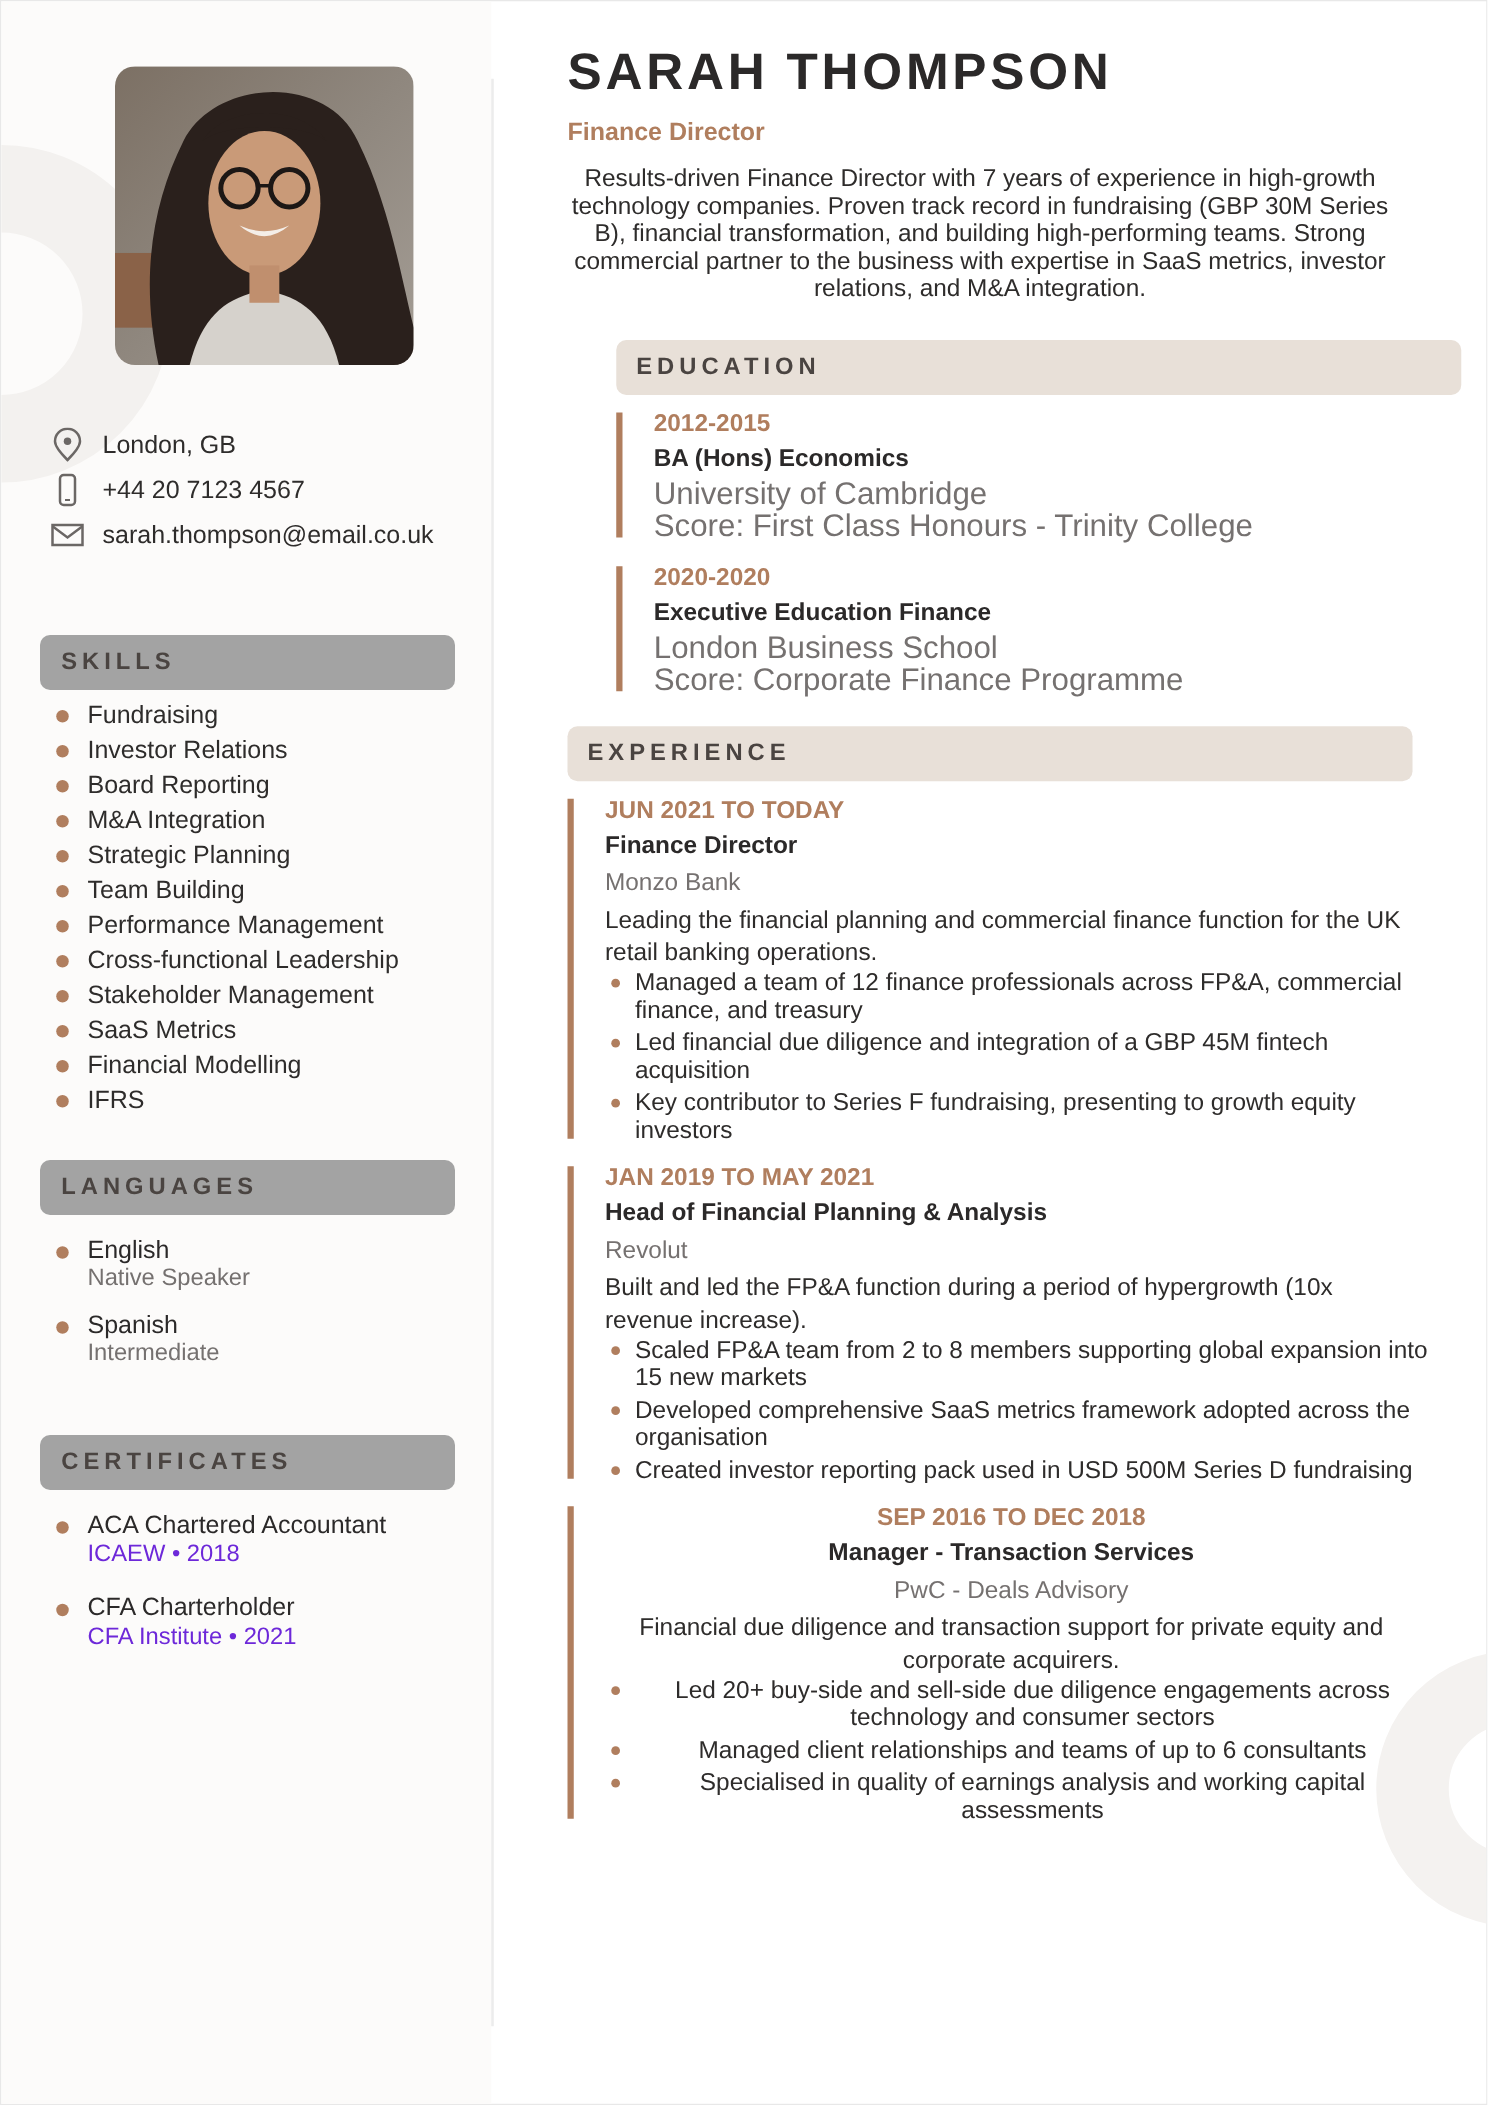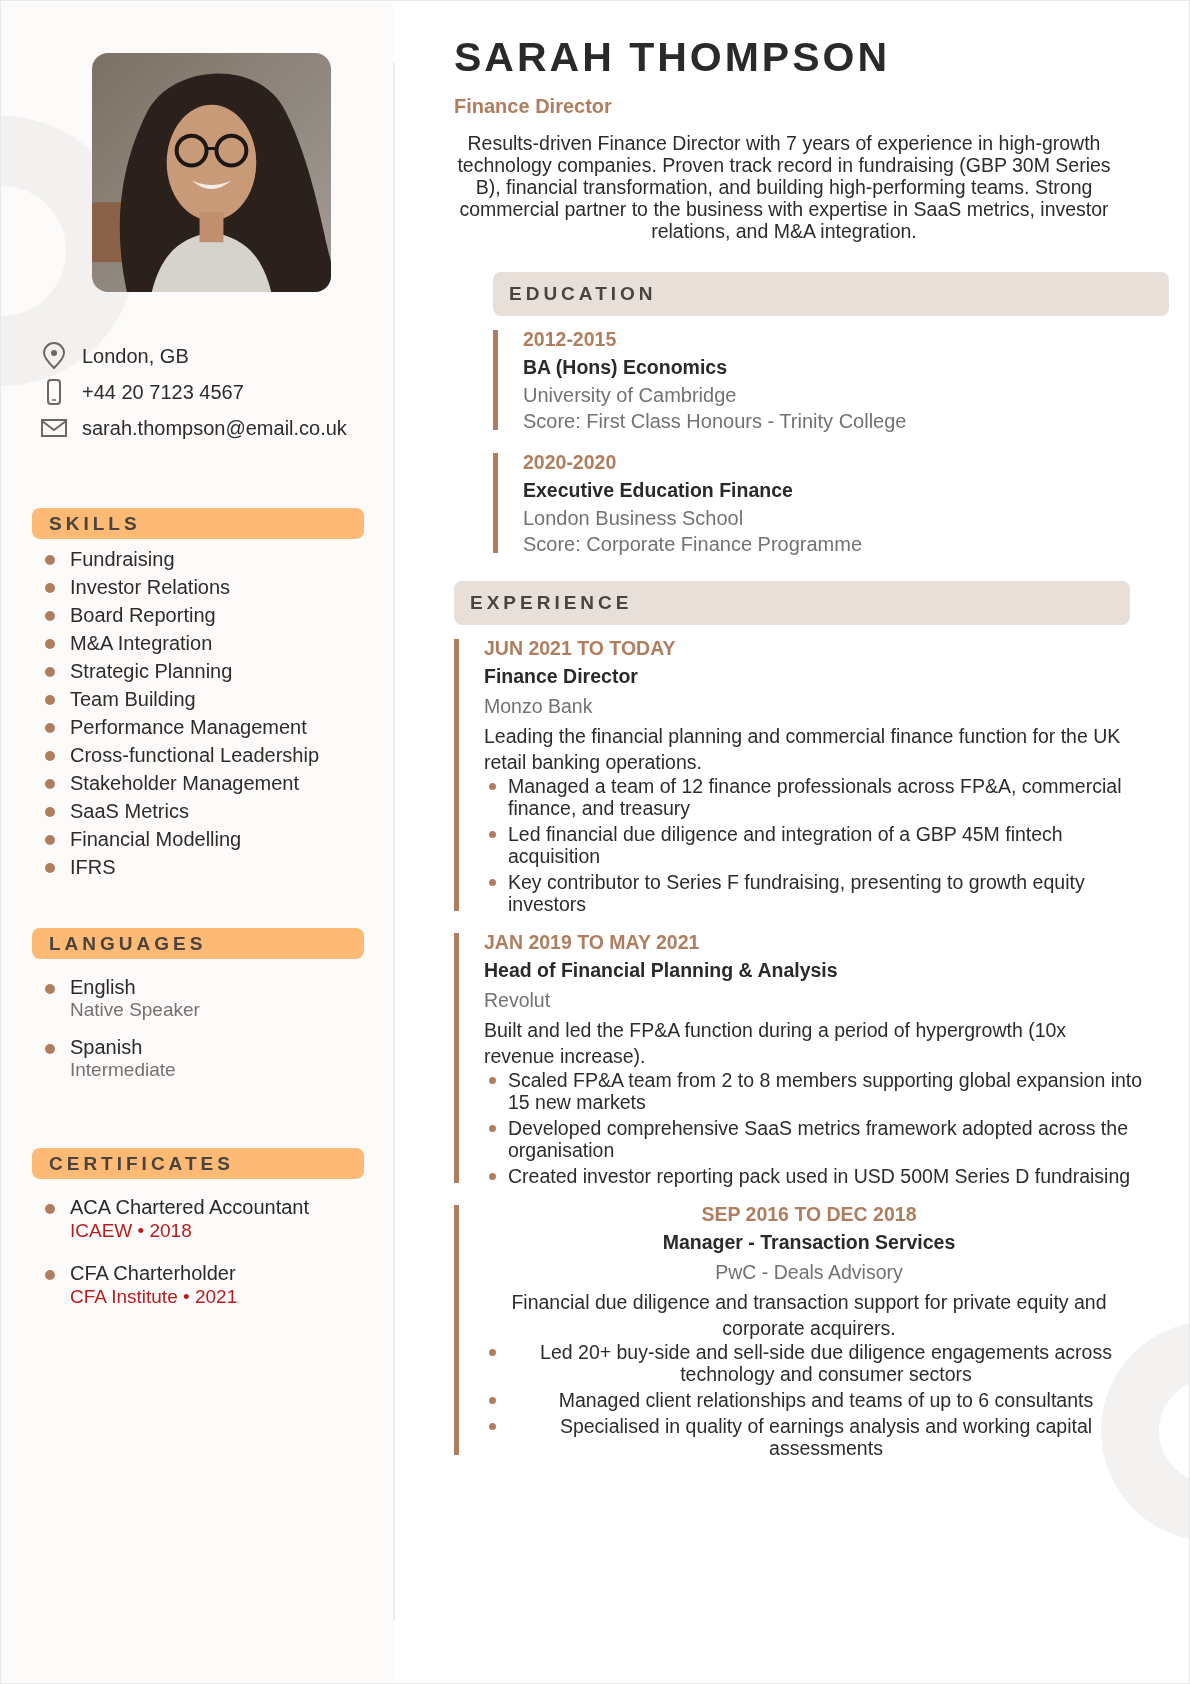--- a/index.html
+++ b/index.html
@@ -45,41 +45,41 @@
 
     .contact { position: absolute; left: 38px; top: 337px; }
     .contact-row {
       display: flex; align-items: center; height: 36px;
       font-size: 20px; color: #2e2c2b;
     }
     .contact-row .ic { width: 30px; height: 30px; margin-right: 13px; display:flex; align-items:center; justify-content:center; }
 
     .side-section { position: absolute; left: 31px; width: 332px; }
     .side-header {
-      height: 31px; border-radius: 8px; background: #fdba74;
+      height: 44px; border-radius: 8px; background: #a3a3a3;
       display: flex; align-items: center; padding-left: 17px;
       font-weight: bold; font-size: 19px; letter-spacing: 4px; color: #4a4441;
     }
     .skill-list { list-style: none; margin-top: 6px; }
     .skill-list li {
       position: relative; padding-left: 38px; height: 28px; line-height: 28px;
       font-size: 20px; color: #2e2c2b;
     }
     .dot {
       position: absolute; left: 13px; top: 10px; width: 10px; height: 10px;
       border-radius: 50%; background: #b07e5e;
     }
     .lang-item { position: relative; padding-left: 38px; margin-bottom: 14px; }
     .lang-item .dot { top: 9px; }
     .lang-name { font-size: 20px; color: #2b2929; line-height: 24px; }
     .lang-level { font-size: 19px; color: #757170; line-height: 22px; }
     .cert-item { position: relative; padding-left: 38px; margin-bottom: 18px; }
     .cert-item .dot { top: 9px; }
     .cert-name { font-size: 20px; color: #2b2929; line-height: 24px; }
-    .cert-sub { font-size: 19px; color: #b91c1c; line-height: 24px; }
+    .cert-sub { font-size: 19px; color: #6d28d9; line-height: 24px; }
 
     .main { position: absolute; left: 453px; top: 30px; width: 680px; }
     .name {
       font-size: 41px; font-weight: bold; letter-spacing: 3px; color: #2b2929;
       line-height: 52px;
     }
     .title {
       margin-top: 11px; font-size: 20px; font-weight: bold; color: #b07e5e;
       line-height: 24px;
     }
@@ -95,21 +95,21 @@
       width: 676px;
     }
     .entry {
       position: relative; padding-left: 30px; margin-top: 10px;
     }
     .entry .bar {
       position: absolute; left: 0; top: 4px; bottom: 4px; width: 5px; background: #b07e5e;
     }
     .entry-date { font-size: 19.5px; font-weight: bold; color: #b07e5e; line-height: 26px; }
     .entry-title { font-size: 19.5px; font-weight: bold; color: #2b2929; line-height: 30px; }
-    .entry-sub { font-size: 20px; color: #757170; line-height: 26px; }
+    .entry-sub { font-size: 25px; color: #757170; line-height: 26px; }
     .entry-company { font-size: 19.5px; color: #757170; line-height: 30px; }
     .entry-desc { font-size: 19.5px; color: #2e2c2b; line-height: 26px; margin-top: 2px; }
     .entry-bullets { list-style: none; }
     .entry-bullets li {
       position: relative; padding-left: 24px; font-size: 19.5px; line-height: 22px;
       color: #2e2c2b; margin-bottom: 4px; width: 660px;
     }
     .entry-bullets li .bdot {
       position: absolute; left: 5px; top: 8px; width: 7px; height: 7px; border-radius: 50%;
       background: #b07e5e;

